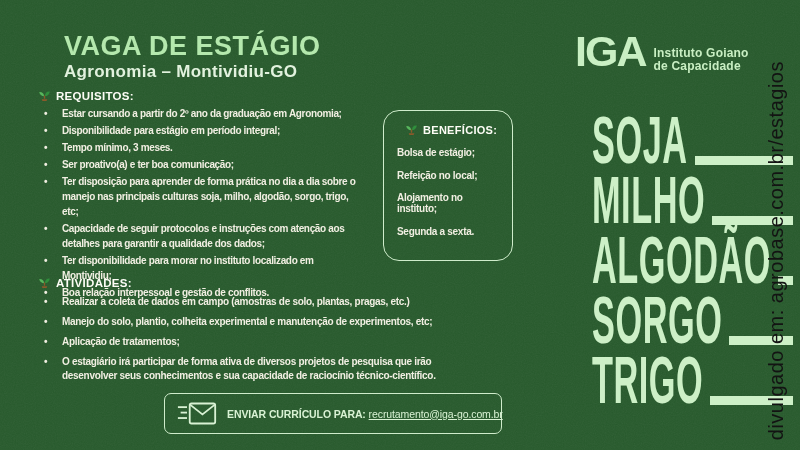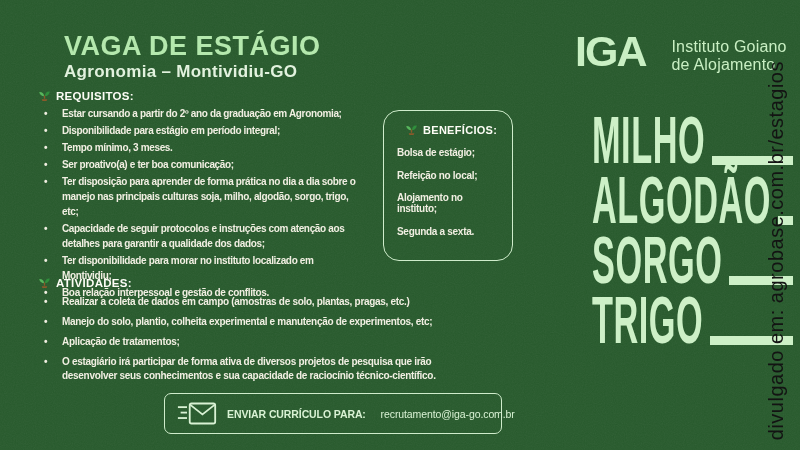--- a/index.html
+++ b/index.html
@@ -10,21 +10,21 @@
   .noise  { position:absolute; inset:0; pointer-events:none; opacity:.07; }
 
   
   .header { position:absolute; left:64px; top:32px; }
   .title    { font-size:27px; font-weight:700; color:#b4e8ad; letter-spacing:.5px; line-height:1.05; }
   .subtitle { font-size:17px; font-weight:700; color:#e2f2de; letter-spacing:.3px; margin-top:2px; }
 
   
   .logo { position:absolute; left:575px; top:30px; display:flex; align-items:flex-end; gap:8px; color:#c9efc3; }
   .logo-acronym { font-size:43px; font-weight:700; letter-spacing:-2px; line-height:1; }
-  .logo-name { font-size:16px; font-weight:400; line-height:1.08; letter-spacing:.2px;margin-left:18px; }
+  .logo-name { font-size:12px; font-weight:700; line-height:1.08; letter-spacing:.2px; }
 
   
   .sec-head { display:flex; align-items:center; gap:5px; font-size:11.5px; font-weight:700; color:#fdfdf6; letter-spacing:.3px; }
   .sprout { width:13px; height:13px; flex:0 0 auto; }
 
   
   .blist { list-style:none; }
   .blist li { display:flex; gap:11px; color:#f1efe2; font-weight:700; }
   .blist .dot { width:7px; flex:0 0 auto; font-size:10px; line-height:inherit; }
 
@@ -42,21 +42,21 @@
   .beneficios .sec-head { margin-left:8px; font-size:11px; }
   .beneficios .blist { margin-top:11px; }
   .beneficios .blist li { font-size:10px; letter-spacing:-.3px; margin-bottom:11.5px; display:block; }
 
   
   .contact { position:absolute; left:164px; top:393px; width:338px; height:41px;
              border:1.5px solid #cfeccb; border-radius:7px;
              display:flex; align-items:center; gap:10px; padding:0 12px; color:#d9f2d4; }
   .mail-icon { width:40px; height:27px; flex:0 0 auto; }
   .contact-text { font-size:10.5px; font-weight:700; letter-spacing:-.1px; white-space:nowrap; }
-  .contact-email { font-weight:400; color:#d9f2d4; cursor:pointer;margin-left:12px; }
+  .contact-email { font-weight:400; text-decoration:underline; color:#d9f2d4; cursor:pointer; }
 
   
   .crops { position:absolute; left:592px; top:110px; width:201px; }
   .crop-row { position:relative; height:60px; }
   .crop-word { display:inline-block; font-size:66px; font-weight:700; line-height:60px; color:#cdf0c7;
                transform:scaleX(.52); transform-origin:left center; white-space:nowrap; letter-spacing:1px; }
   .crop-bar { position:absolute; right:0; bottom:5px; height:9px; background:#cdf0c7; }
 
   
   .watermark { position:absolute; left:757px; top:52px; width:38px; height:398px;
@@ -79,21 +79,21 @@
 
   <div class="header">
     <div class="title">VAGA DE ESTÁGIO</div>
     <div class="subtitle">Agronomia – Montividiu-GO</div>
   </div>
 
   <div class="logo">
     <div class="logo-acronym">IGA</div>
     <div class="logo-name">
       <div>Instituto Goiano</div>
-      <div>de Alojamento</div>
+      <div>de Capacidade</div>
     </div>
   </div>
 
   <div class="requisitos">
     <div class="sec-head">
       <svg class="sprout" viewBox="0 0 16 16">
         <path d="M7.5 9 C7.5 5.5 5 3.5 1.5 3.8 C2 7 4.5 9 7.5 9 Z" fill="#57b65c"></path>
         <path d="M8.5 9 C8.5 5 11 2.5 14.5 3 C14 6.6 11.5 9 8.5 9 Z" fill="#2f8f3c"></path>
         <rect x="7.2" y="8" width="1.6" height="4" fill="#8a5a2b"></rect>
         <path d="M4.5 12.5 h7 l-1 2.2 h-5 Z" fill="#8a5a2b"></path>
@@ -193,20 +193,24 @@
       <polyline points="14,4 28,15 42,4"></polyline>
     </svg>
     <div class="contact-text">
       <span>ENVIAR CURRÍCULO PARA:</span>
       <span class="contact-email">recrutamento@iga-go.com.br</span>
     </div>
   </div>
 
   <div class="crops">
       <div class="crop-row">
+      <span class="crop-word">SOJA</span>
+      <span class="crop-bar" style="left: 102.542px;"></span>
+    </div>
+      <div class="crop-row">
       <span class="crop-word">MILHO</span>
       <span class="crop-bar" style="left: 120.173px;"></span>
     </div>
       <div class="crop-row">
       <span class="crop-word">ALGODÃO</span>
       <span class="crop-bar" style="left: 186.051px;"></span>
     </div>
       <div class="crop-row">
       <span class="crop-word">SORGO</span>
       <span class="crop-bar" style="left: 137.366px;"></span>

